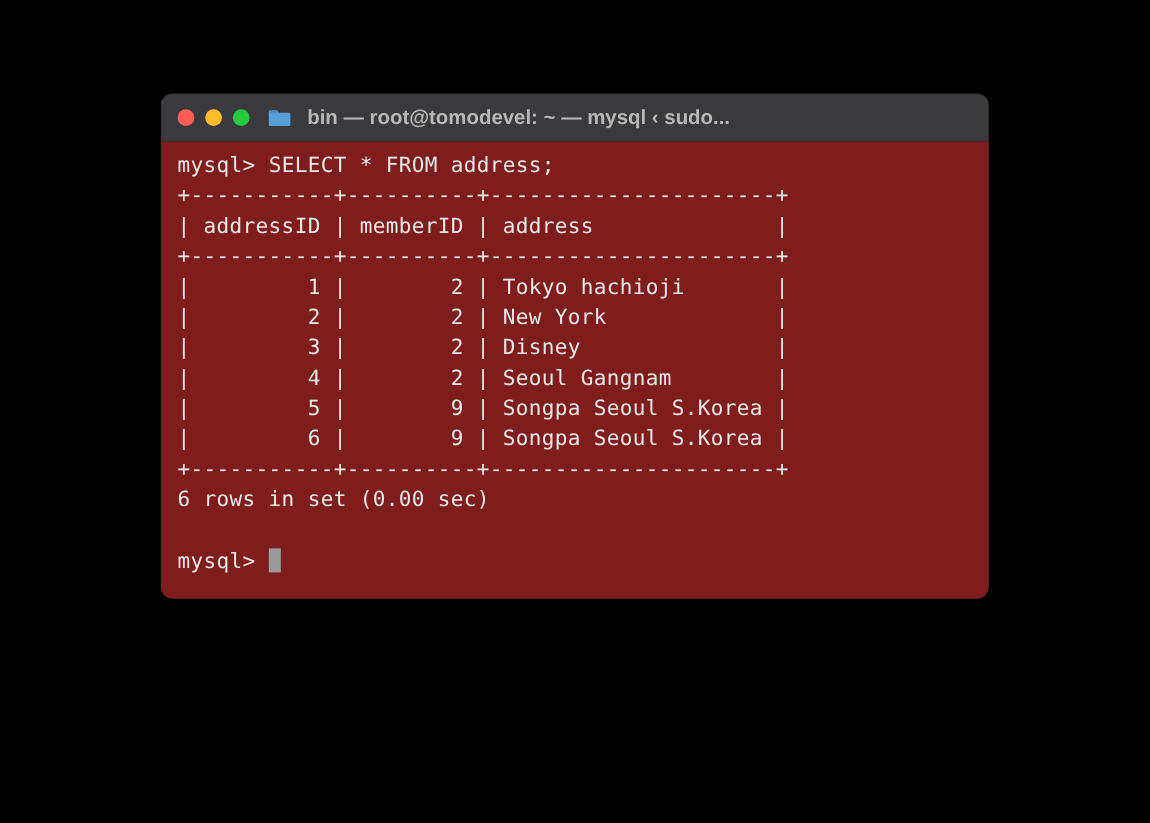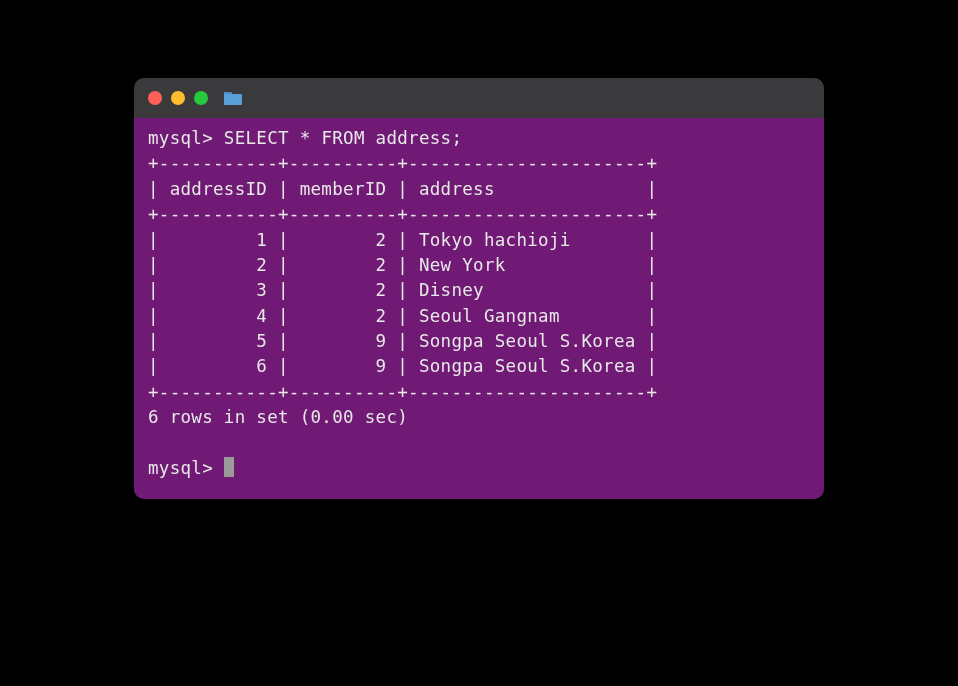--- a/index.html
+++ b/index.html
@@ -53,21 +53,21 @@
       color: #b8b8b8;
       font-size: 17px;
       font-weight: 600;
       margin-left: 4px;
       white-space: nowrap;
       overflow: hidden;
       text-overflow: ellipsis;
       font-family: -apple-system, "Helvetica Neue", Arial, sans-serif;
     }
     .terminal-body {
-      background: #701a75;
+      background: #7f1d1d;
       padding: 8px 14px 18px 14px;
       color: #e8e8e8;
       font-size: 17.5px;
       line-height: 1.45;
       font-weight: 500;
       letter-spacing: 0.3px;
     }
     .terminal-body pre {
       font-family: inherit;
       white-space: pre;
@@ -89,20 +89,21 @@
   <div class="title-bar">
     <div class="traffic-light traffic-red"></div>
     <div class="traffic-light traffic-yellow"></div>
     <div class="traffic-light traffic-green"></div>
     <div class="folder-icon">
       <svg viewBox="0 0 20 16" width="20" height="16">
         <path d="M2 2 L8 2 L9.5 4 L18 4 C18.5 4 19 4.5 19 5 L19 14 C19 14.5 18.5 15 18 15 L2 15 C1.5 15 1 14.5 1 14 L1 3 C1 2.5 1.5 2 2 2 Z" fill="#5aa0d8"></path>
         <path d="M2 2 L8 2 L9.5 4 L2 4 Z" fill="#4a8cc4"></path>
       </svg>
     </div>
+    <div class="window-title">bin — root@tomodevel: ~ — mysql ‹ sudo...</div>
   </div>
   <div class="terminal-body">
 <pre><span>mysql&gt;</span> <span>SELECT * FROM address;</span>
 <span>+-----------+----------+----------------------+</span>
 <span>| addressID | memberID | address              |</span>
 <span>+-----------+----------+----------------------+</span>
 <span>|         1 |        2 | Tokyo hachioji       |</span>
 <span>|         2 |        2 | New York             |</span>
 <span>|         3 |        2 | Disney               |</span>
 <span>|         4 |        2 | Seoul Gangnam        |</span>

